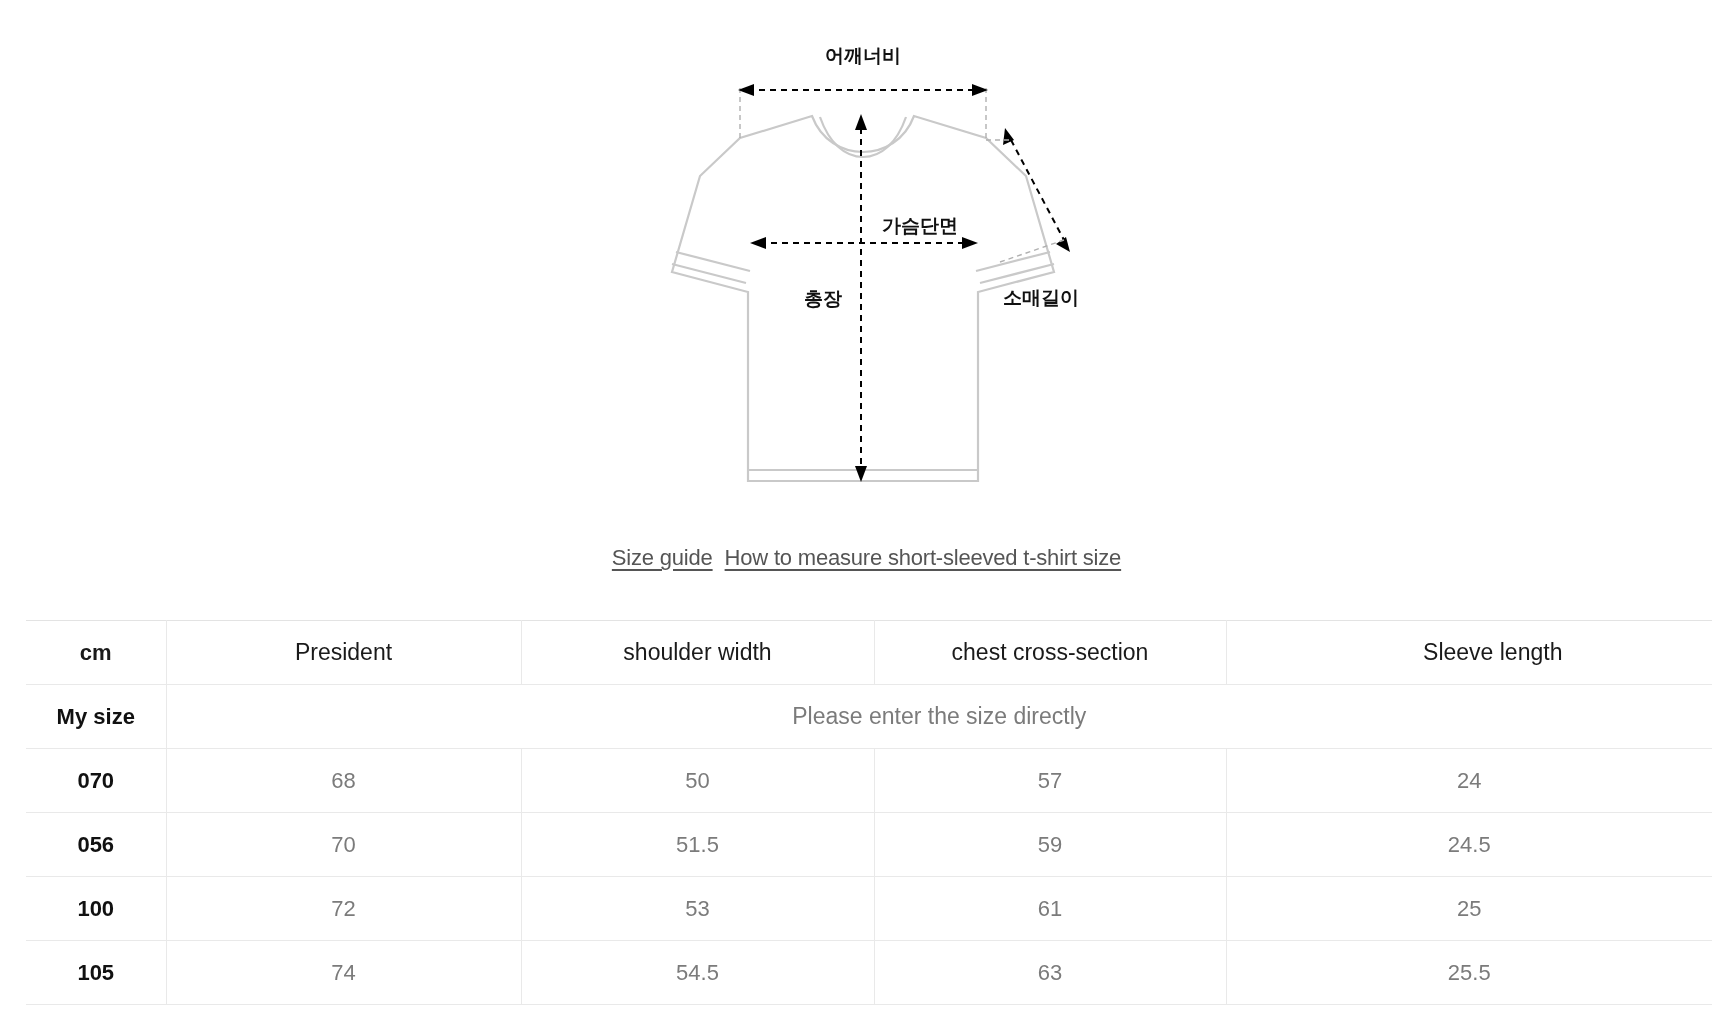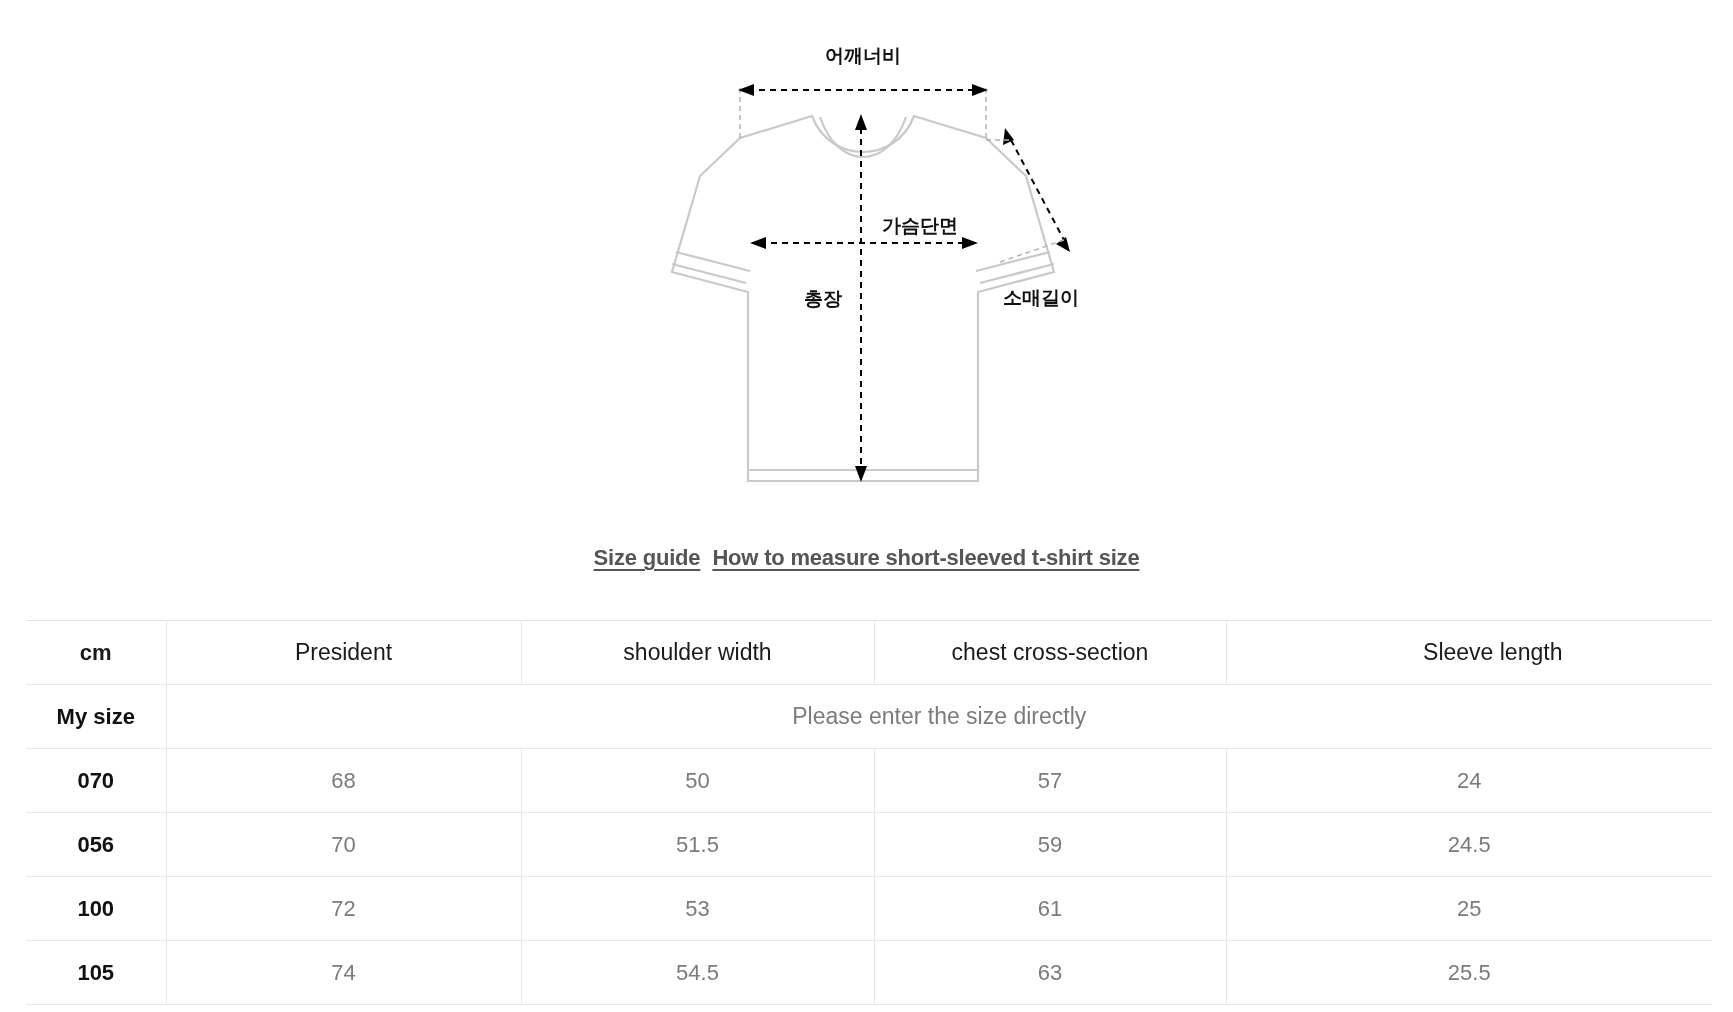--- a/index.html
+++ b/index.html
@@ -33,21 +33,20 @@
   }
 
   
   .links-row {
     position: absolute;
     top: 545px;
     left: 0;
     width: 1733px;
     text-align: center;
     font-size: 0;
-    font-weight: bold;
   }
   .links-row a {
     display: inline-block;
     font-size: 22px;
     color: #555555;
     text-decoration: underline;
     text-underline-offset: 4px;
     letter-spacing: -0.2px;
     margin: 0 6px;
     cursor: pointer;

